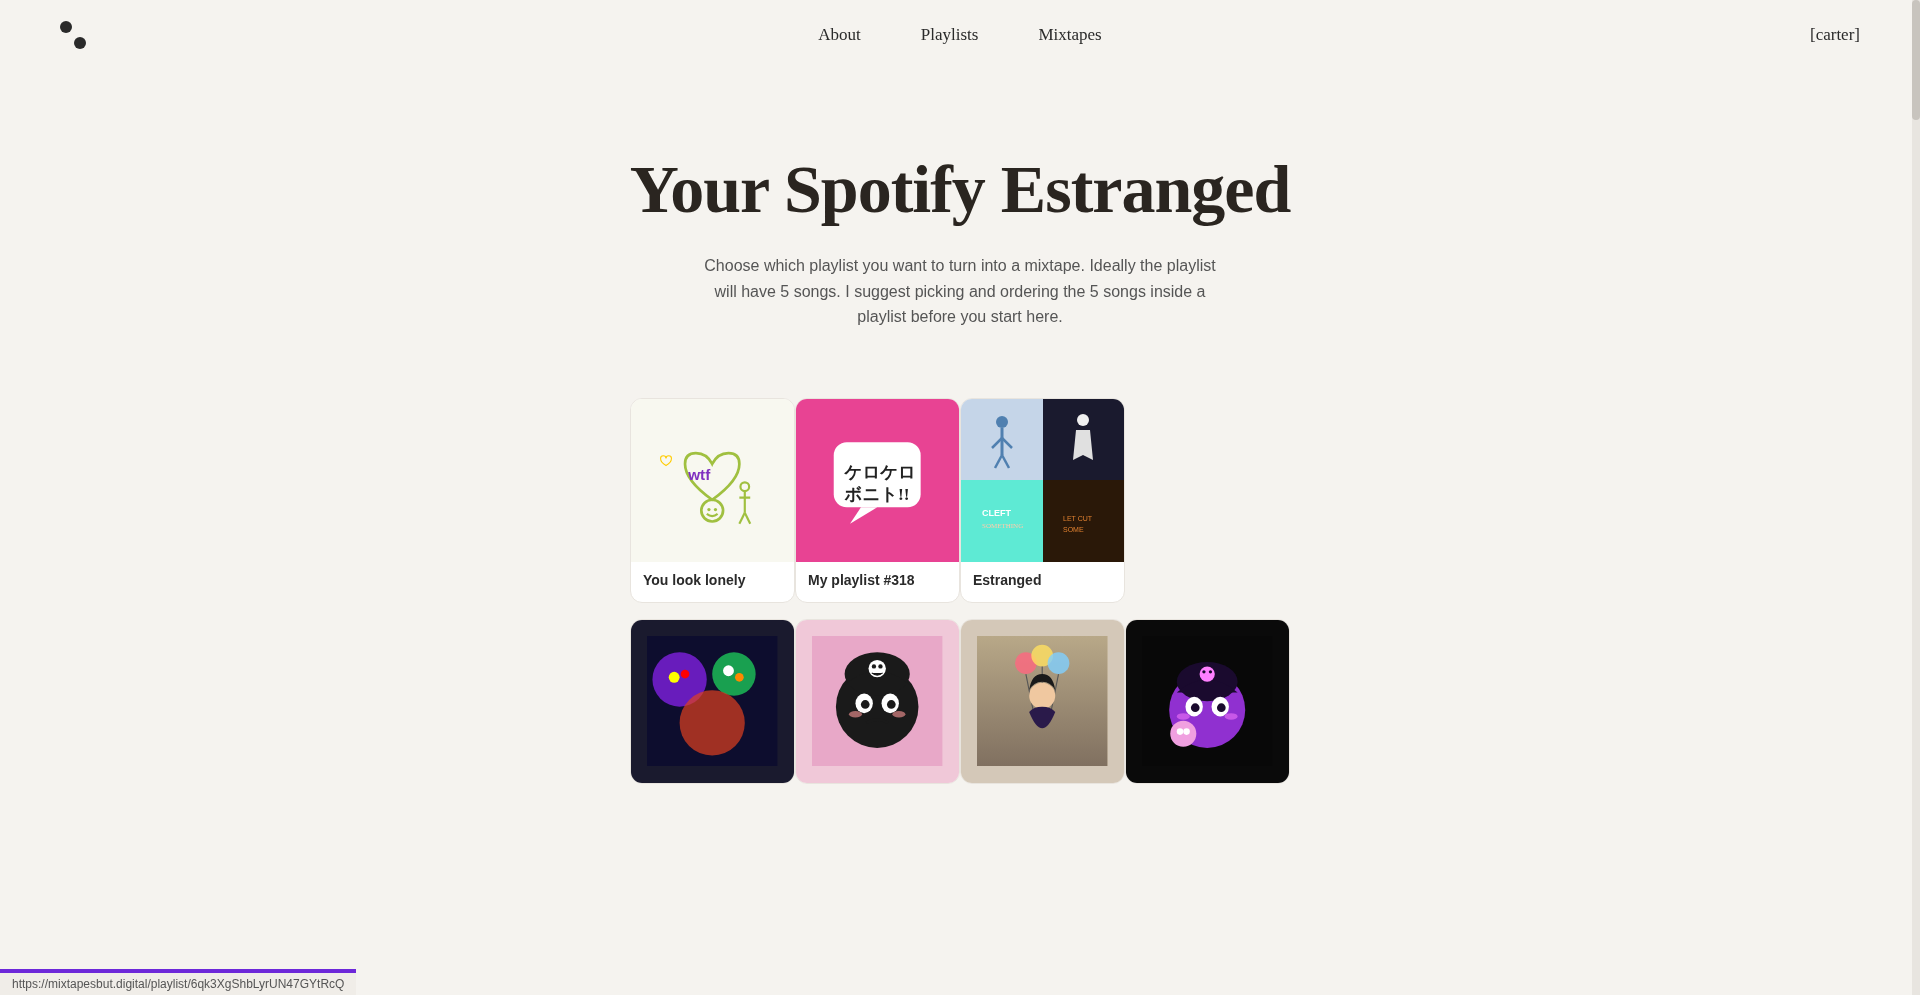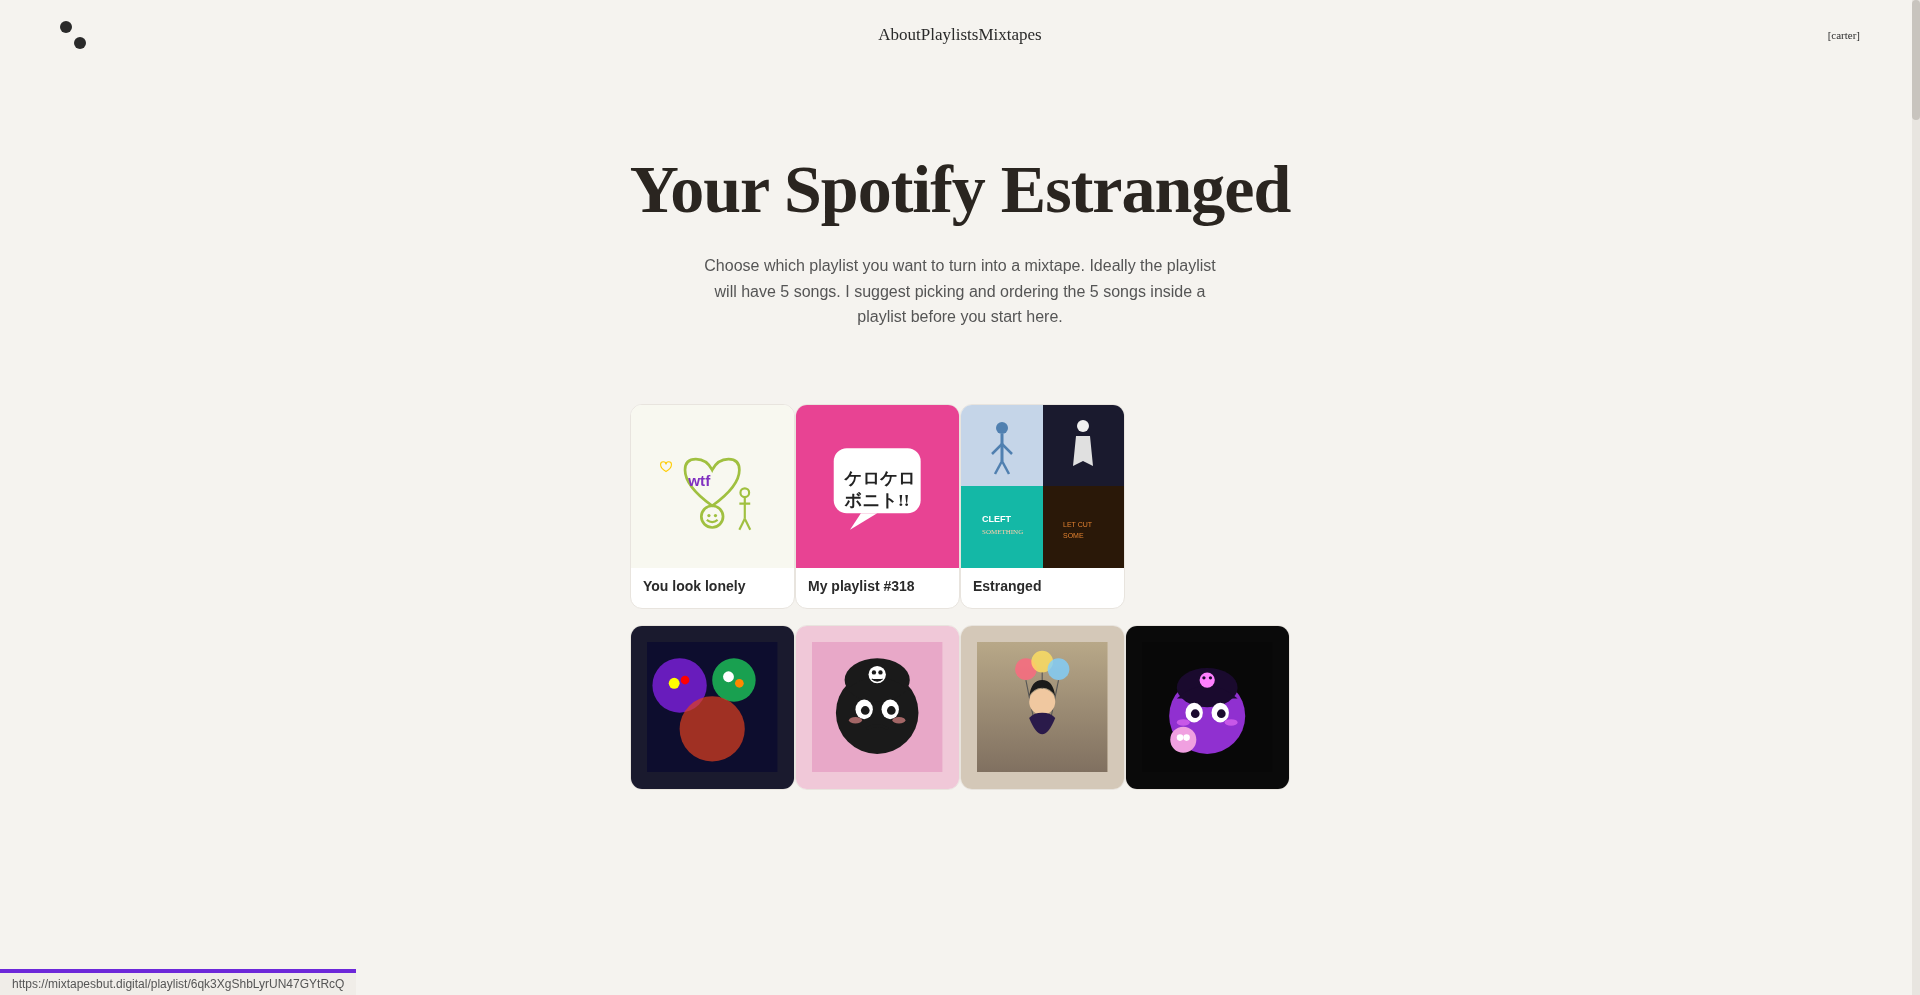--- a/index.html
+++ b/index.html
@@ -46,37 +46,38 @@
     .logo-dot-bottom {
       width: 12px;
       height: 12px;
       background: #2a2a2a;
       border-radius: 50%;
       margin-left: 14px;
     }
 
     .nav-center {
       display: flex;
+      gap: 60px;
     }
 
     .nav-link {
       font-family: Georgia, serif;
       font-size: 17px;
       color: #2a2a2a;
       text-decoration: none;
       cursor: pointer;
     }
 
     .nav-user {
       position: absolute;
       right: 60px;
       top: 50%;
       transform: translateY(-50%);
       font-family: Georgia, serif;
-      font-size: 11px;
+      font-size: 17px;
       color: #2a2a2a;
       cursor: pointer;
     }
 
     
     .scrollbar-track {
       position: fixed;
       right: 0;
       top: 0;
       width: 8px;
@@ -107,21 +108,21 @@
       color: #2a2520;
       margin-bottom: 24px;
       letter-spacing: -1px;
     }
 
     .hero p {
       font-family: Arial, sans-serif;
       font-size: 16px;
       color: #555;
       max-width: 520px;
-      margin: 14px auto;
+      margin: 8px auto;
       line-height: 1.6;
     }
 
     
     .content {
       max-width: 700px;
       margin: 0 auto;
       padding: 0 20px 60px;
     }
 
@@ -333,21 +334,21 @@
           </svg>
         </div>
 
         <div class="collage-cell" style="background: #1a1a2e; display:flex; align-items:center; justify-content:center;">
           <svg viewBox="0 0 50 60" width="50" height="60">
             <circle cx="25" cy="10" r="6" fill="#f0f0f0"></circle>
             <path d="M18 20 L15 50 L25 45 L35 50 L32 20 Z" fill="#e0e0e0"></path>
           </svg>
         </div>
 
-        <div class="collage-cell" style="background: #14b8a6; display:flex; align-items:center; justify-content:center;">
+        <div class="collage-cell" style="background: #5eead4; display:flex; align-items:center; justify-content:center;">
           <svg viewBox="0 0 50 50" width="50" height="50">
             <text x="5" y="20" font-size="9" fill="#fff" font-family="Arial" font-weight="bold">CLEFT</text>
             <text x="5" y="32" font-size="7" fill="#ffccaa">SOMETHING</text>
           </svg>
         </div>
 
         <div class="collage-cell" style="background: #2a1808; display:flex; align-items:center; justify-content:center;">
           <svg viewBox="0 0 50 50" width="50" height="50">
             <text x="5" y="25" font-size="7" fill="#e08030" font-family="Arial">LET CUT</text>
             <text x="5" y="36" font-size="7" fill="#e08030" font-family="Arial">SOME</text>

